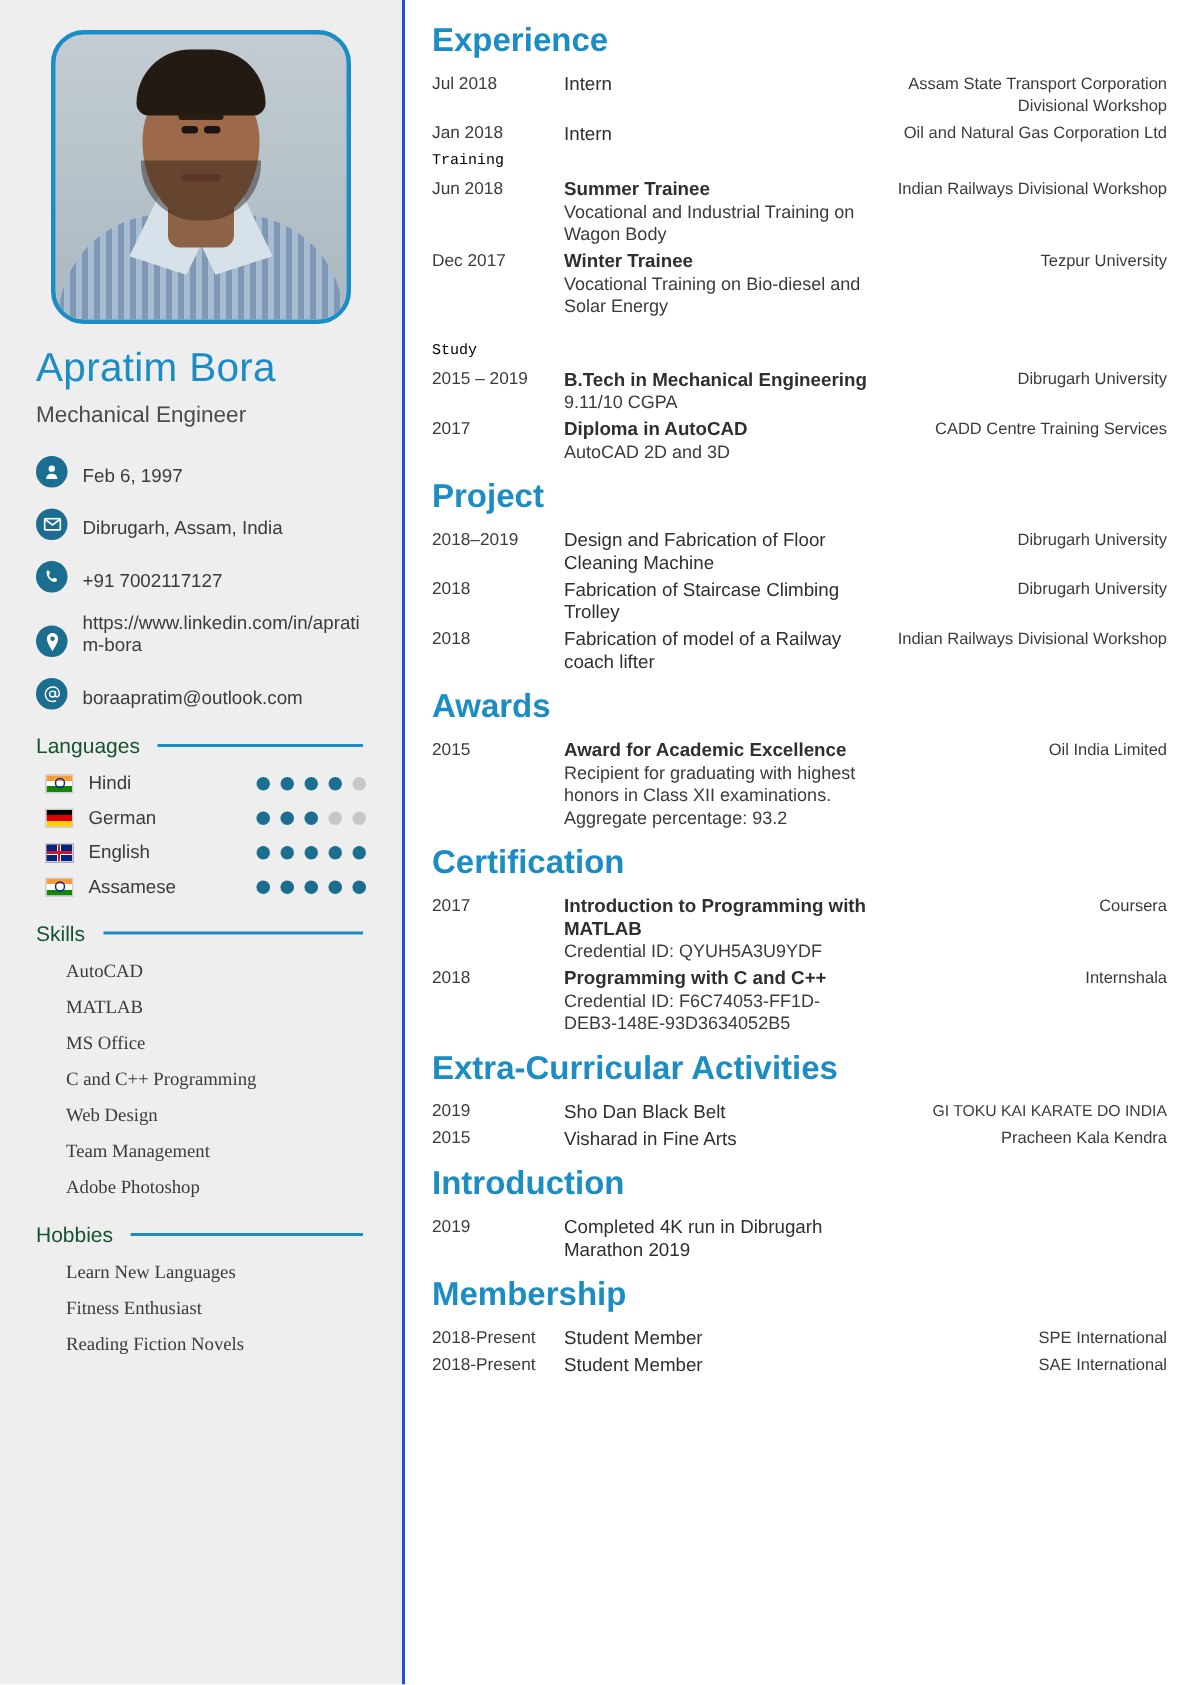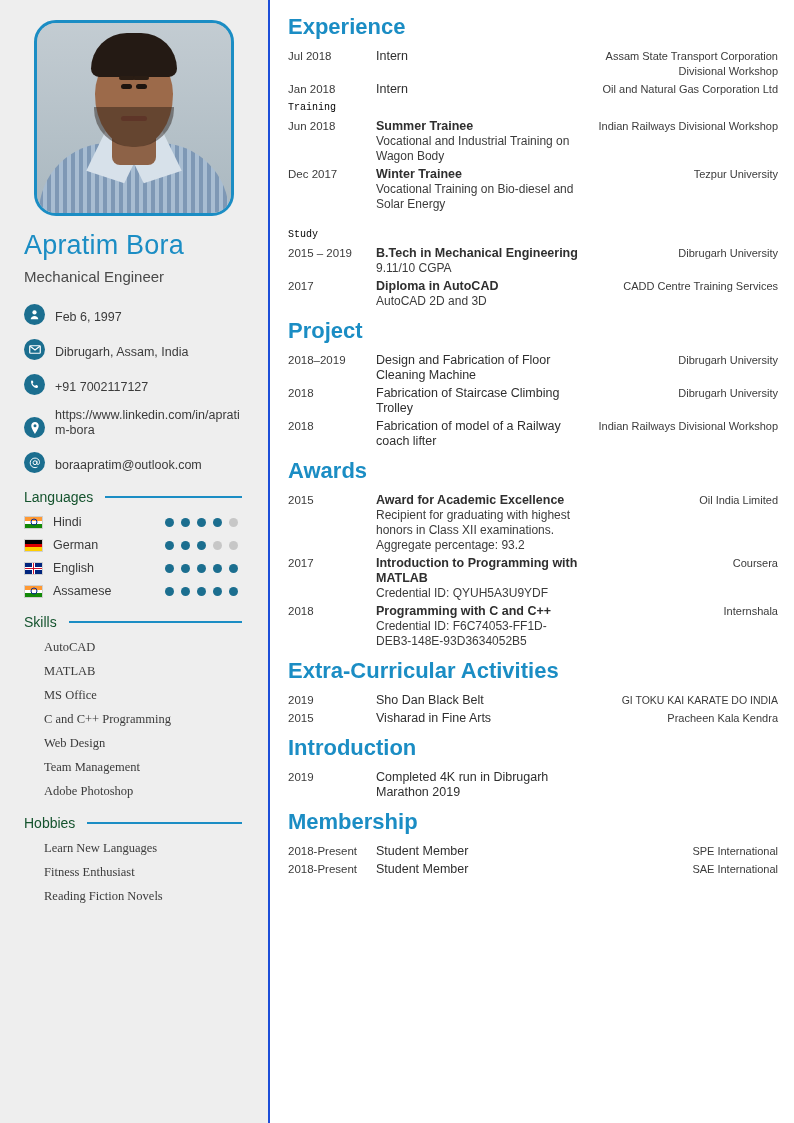--- a/index.html
+++ b/index.html
@@ -94,21 +94,21 @@
   }
   .cicon svg { display: block; }
   .ctext { font-size: 12.5px; color: #3b3b3b; line-height: 15px; max-width: 205px; word-break: break-word; }
 
   .sec-head {
     display: flex; align-items: center; margin: 16px 0 10px 6px;
   }
   .sec-head .t { font-size: 14px; color: #14532d; white-space: nowrap; text-align: center; }
   .sec-head .rule { flex: 1; height: 2px; background: #1b8dc4; margin-left: 12px; margin-right: 8px; }
 
-  .lang-row { display: flex; align-items: center; margin: 0 0 9px 6px; }
+  .lang-row { display: flex; align-items: center; margin: 0 0 9px 6px; justify-content: center; }
   .flag { width: 19px; height: 13px; margin-right: 10px; border: 1px solid #cfcfcf; position: relative; overflow: hidden; flex:0 0 19px;}
   .lbl { font-size: 12.5px; color: #3b3b3b; width: 112px; }
   .dots { display: flex; gap: 7px; }
   .dot { width: 9px; height: 9px; border-radius: 50%; background: #1b6e8f; }
   .dot.off { background: #c7c7c7; }
 
   .simple-list { margin: 2px 0 0 26px; font-family: Liberation Serif, serif; }
   .simple-list li { list-style: none; font-size: 12.5px; color: #3b3b3b; margin-bottom: 9px; }
 
   
@@ -389,20 +389,21 @@
         <td class="c-date">2015</td>
         <td class="c-mid">
           <div class="b">Award for Academic Excellence</div>
           <div class="sub">Recipient for graduating with highest honors in Class XII examinations. Aggregate percentage: 93.2</div>
         </td>
         <td class="c-right">Oil India Limited</td>
       </tr>
     </tbody>
       </table>
 
+    <h2 class="m-head">Certification</h2>
     <table class="items">
       <tbody>
           <tr>
         <td class="c-date">2017</td>
         <td class="c-mid">
           <div class="b">Introduction to Programming with MATLAB</div>
           <div class="sub">Credential ID: QYUH5A3U9YDF</div>
         </td>
         <td class="c-right">Coursera</td>
       </tr>

